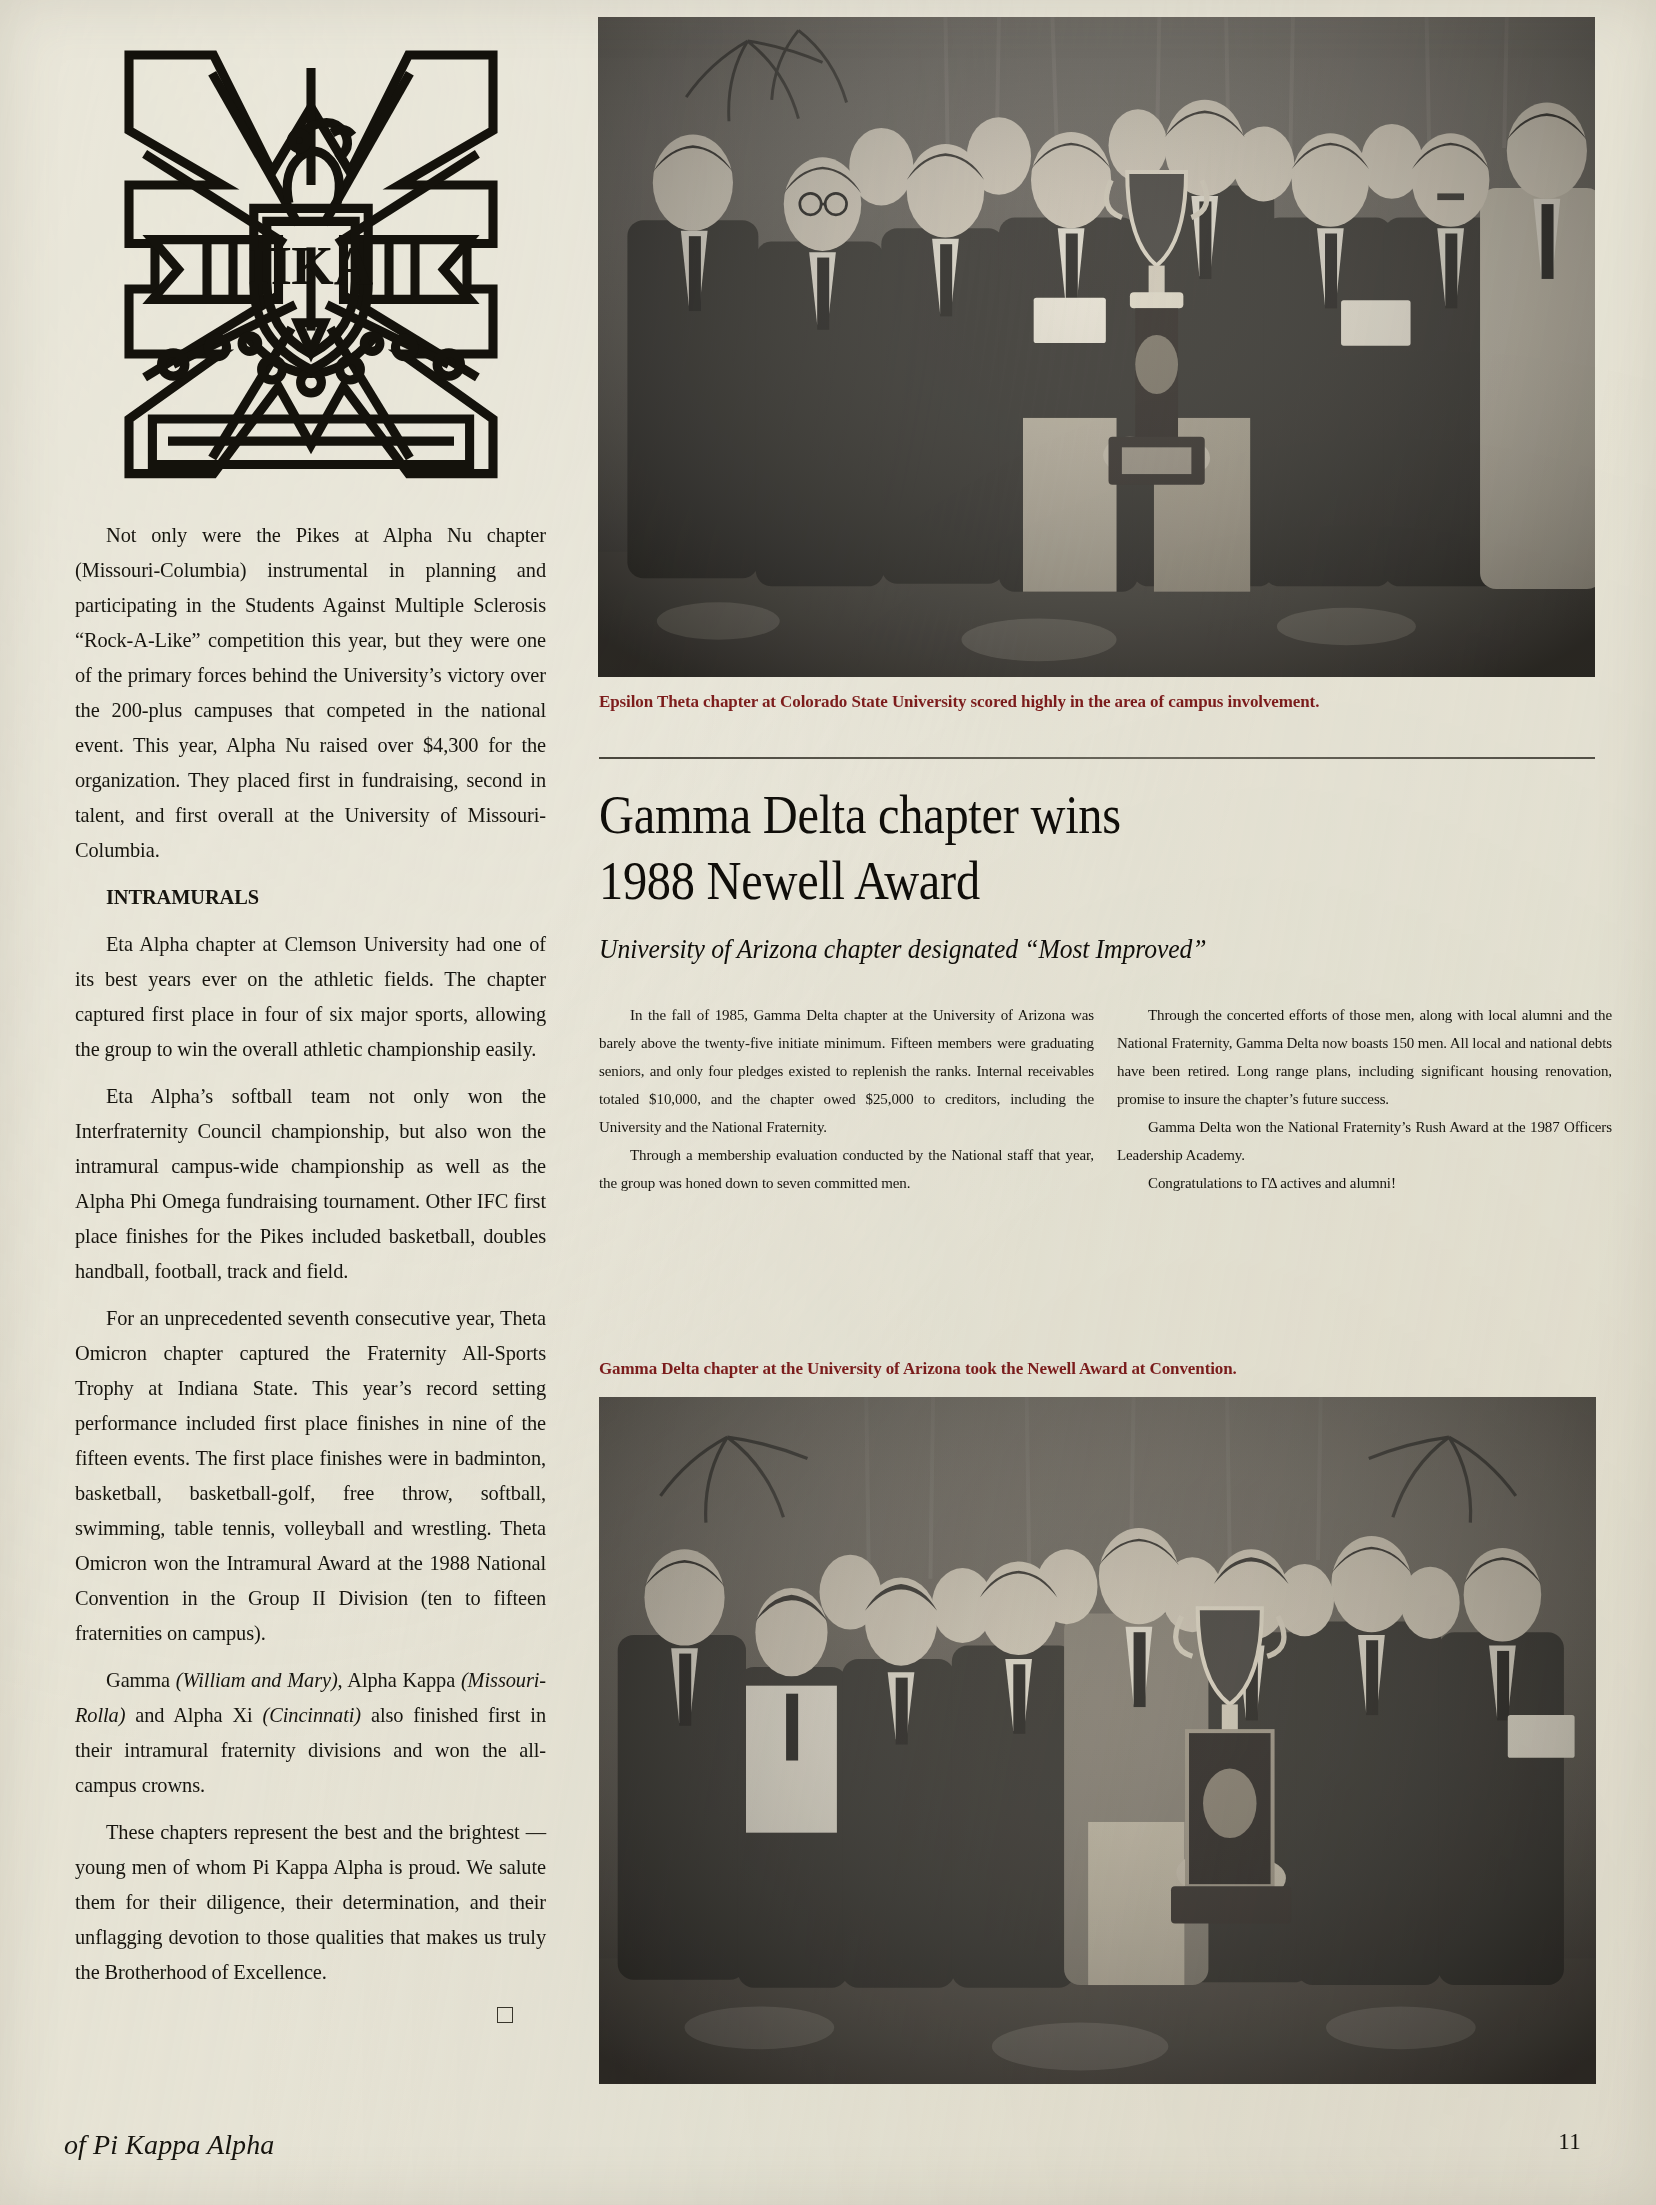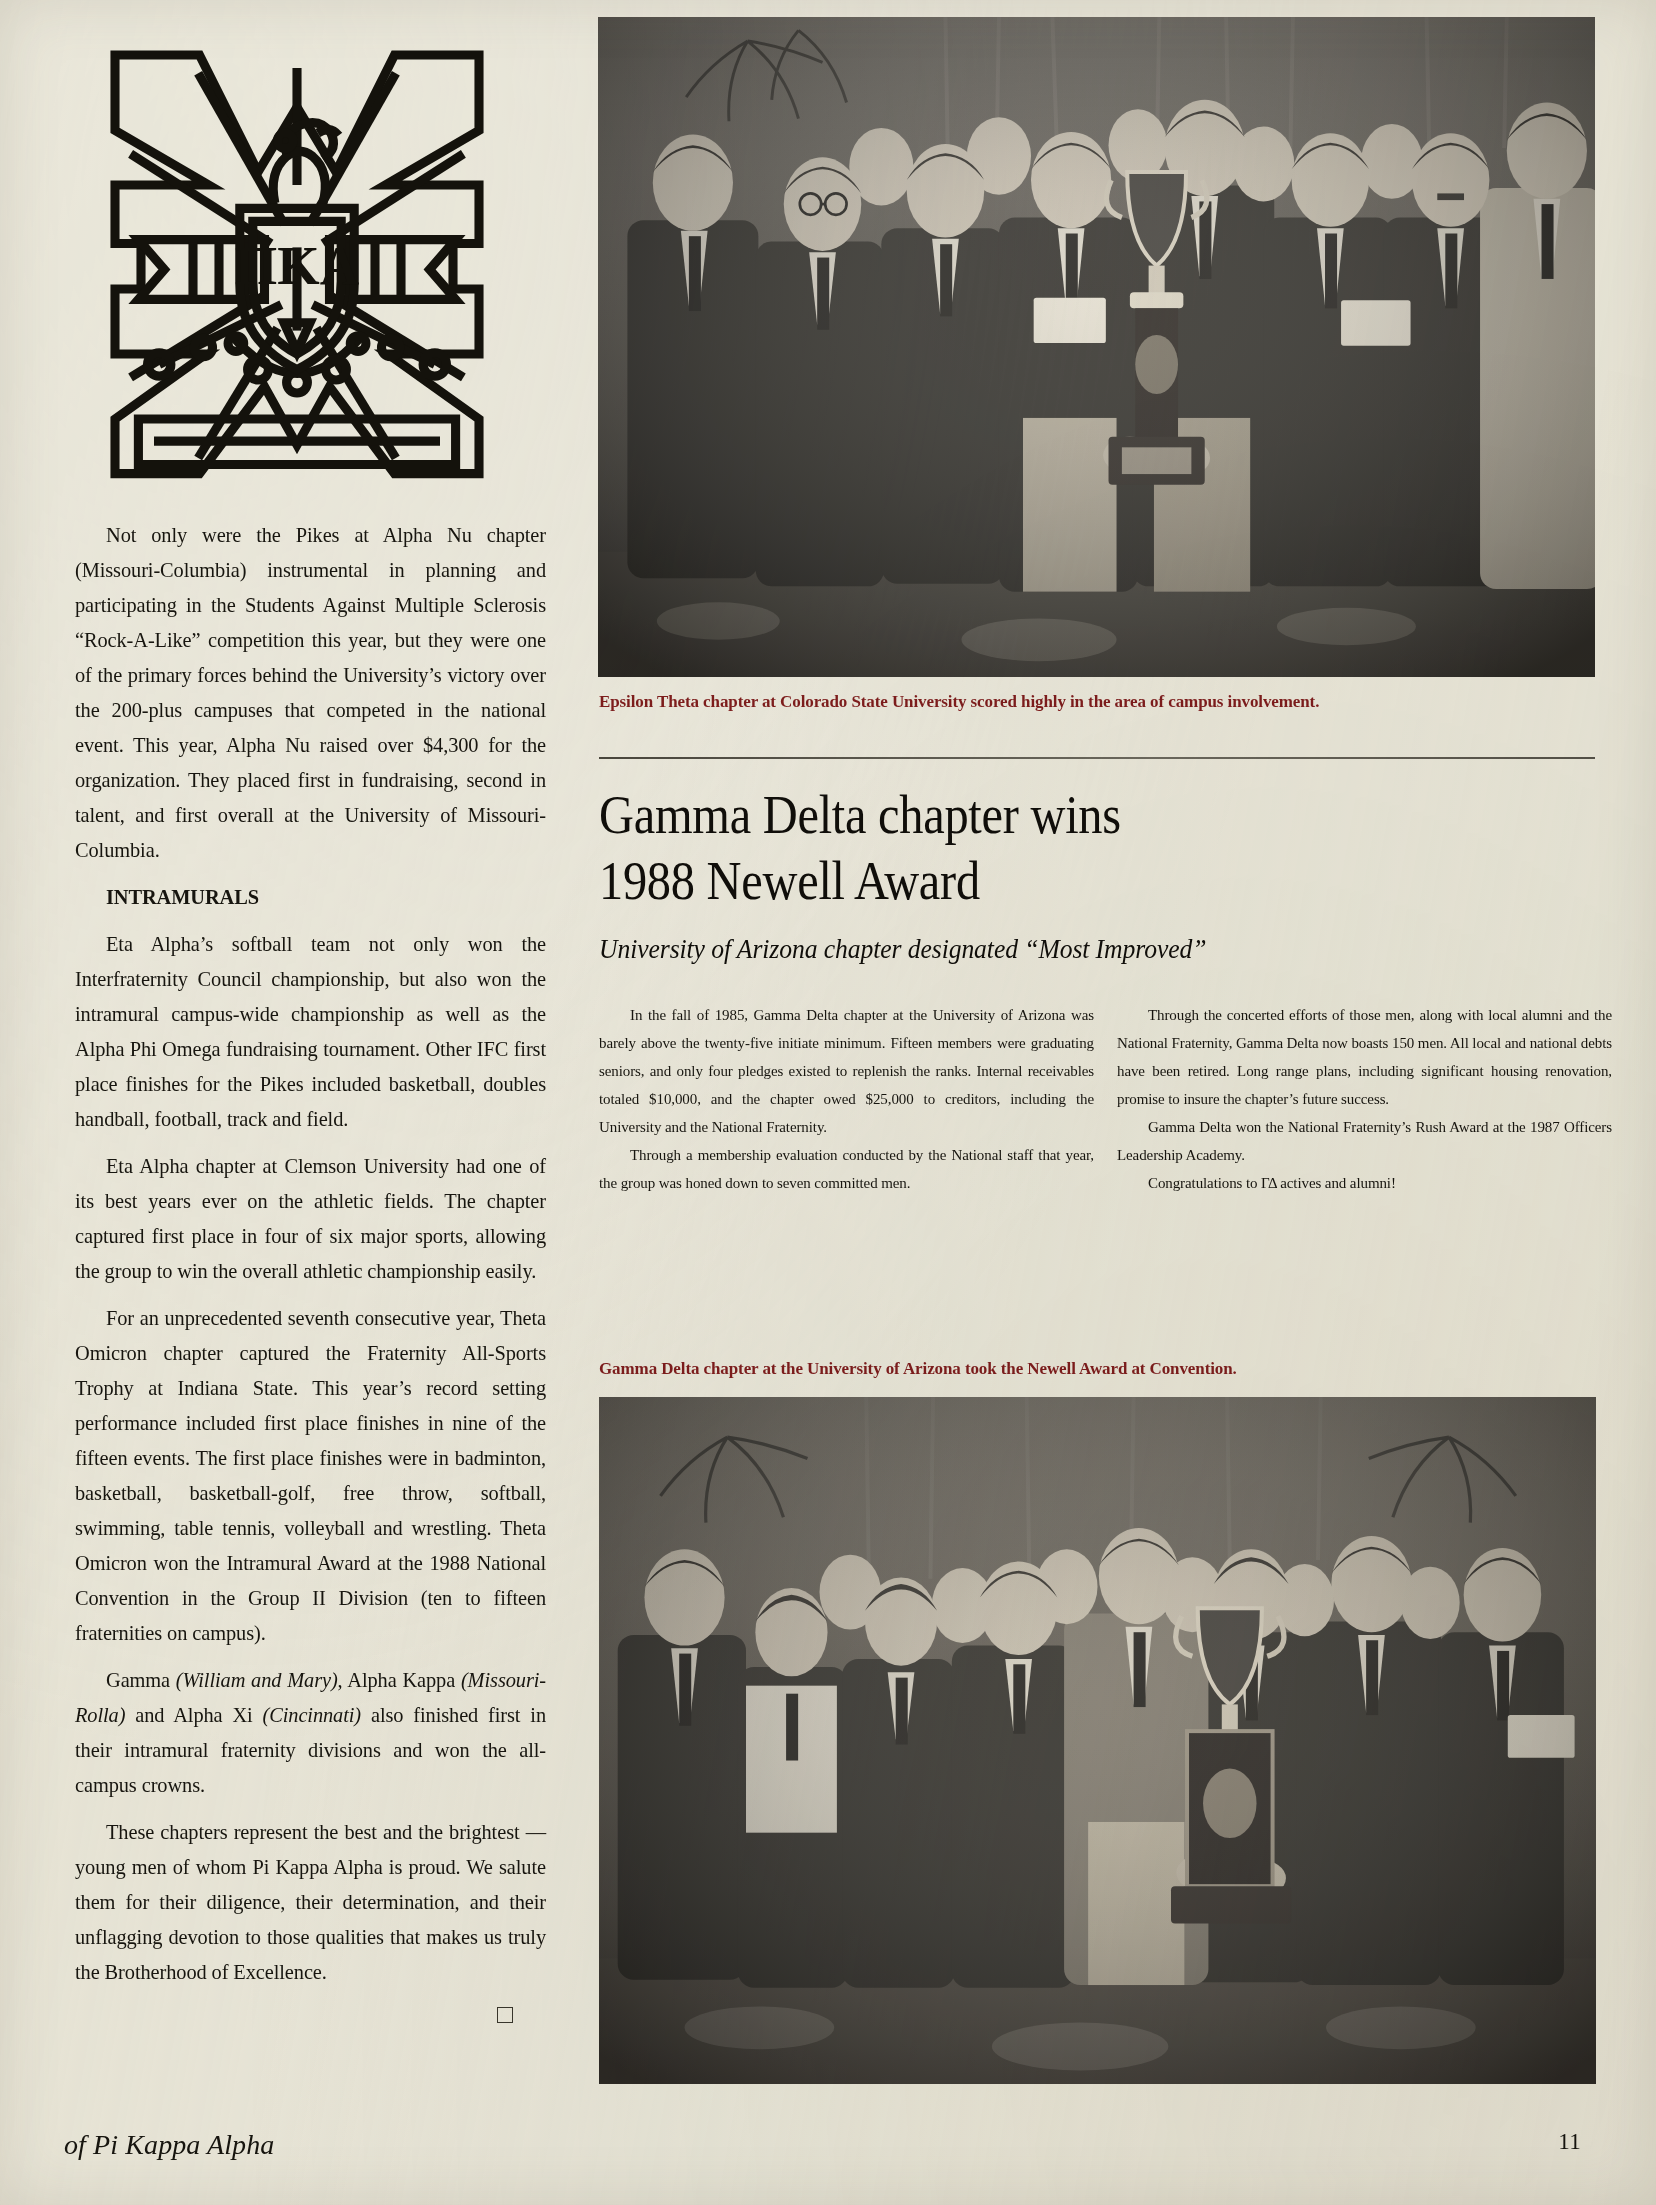--- a/index.html
+++ b/index.html
@@ -46,20 +46,21 @@
     position: absolute;
     left: 63px;
     top: 20px;
     width: 495px;
   }
   .crest-wrap {
     width: 495px;
     height: 486px;
     display: flex;
     align-items: center;
+    justify-content: center;
   }
   .crest-wrap svg { display: block; }
 
   .body-text p {
     margin: 12px;
     font-size: 20.4px;
     line-height: 35px;
     text-align: justify;
     text-indent: 31px;
     hyphens: manual;
@@ -226,22 +227,22 @@
           <text x="180" y="196" font-size="42" text-anchor="middle">ΠKΑ</text>
         </g>
       </svg>
     </div>
 
     <div class="body-text">
       <p>Not only were the Pikes at Alpha Nu chapter (Missouri-Columbia) instrumental in planning and participating in the Students Against Multiple Sclerosis “Rock-A-Like” competition this year, but they were one of the primary forces behind the University’s victory over the 200-plus campuses that competed in the national event. This year, Alpha Nu raised over $4,300 for the organization. They placed first in fundraising, second in talent, and first overall at the University of Missouri-Columbia.</p>
 
       <p class="section-head">INTRAMURALS</p>
 
+      <p>Eta Alpha chapter at Clemson University had one of its best years ever on the athletic fields. The chapter captured first place in four of six major sports, allowing the group to win the overall athletic championship easily.</p>
       <p>Eta Alpha’s softball team not only won the Interfraternity Council championship, but also won the intramural campus-wide championship as well as the Alpha Phi Omega fundraising tournament. Other IFC first place finishes for the Pikes included basketball, doubles handball, football, track and field.</p>
-      <p>Eta Alpha chapter at Clemson University had one of its best years ever on the athletic fields. The chapter captured first place in four of six major sports, allowing the group to win the overall athletic championship easily.</p>
       <p>For an unprecedented seventh consecutive year, Theta Omicron chapter captured the Fraternity All-Sports Trophy at Indiana State. This year’s record setting performance included first place finishes in nine of the fifteen events. The first place finishes were in badminton, basketball, basketball-golf, free throw, softball, swimming, table tennis, volleyball and wrestling. Theta Omicron won the Intramural Award at the 1988 National Convention in the Group II Division (ten to fifteen fraternities on campus).</p>
 
       <p>
         <span>Gamma </span><i>(William and Mary)</i><span>, Alpha Kappa </span><i>(Missouri-Rolla)</i><span> and Alpha Xi </span><i>(Cincinnati)</i><span> also finished first in their intramural fraternity divisions and won the all-campus crowns.</span>
       </p>
 
       <p>These chapters represent the best and the brightest — young men of whom Pi Kappa Alpha is proud. We salute them for their diligence, their determination, and their unflagging devotion to those qualities that makes us truly the Brotherhood of Excellence.</p>
 
       <span class="endmark"><i></i></span>
     </div>

